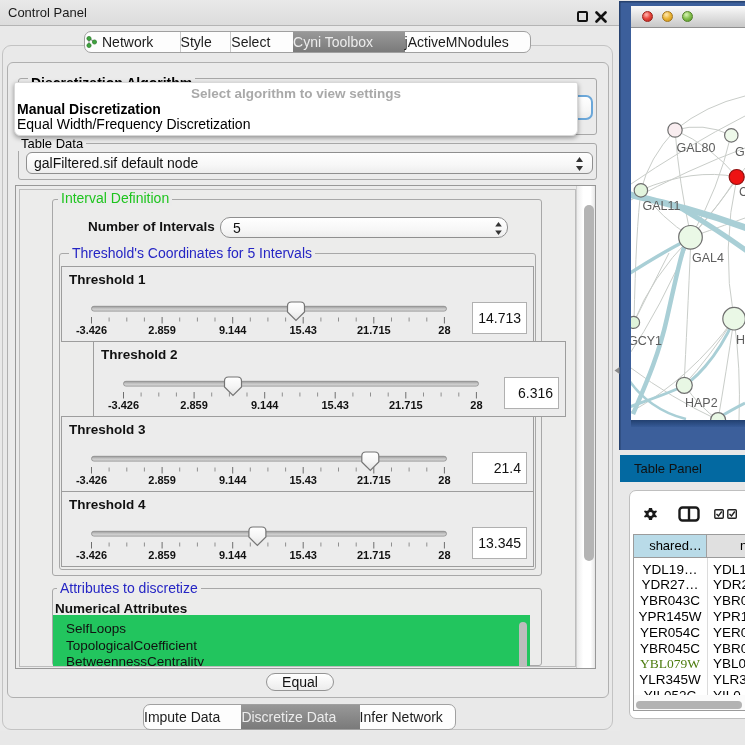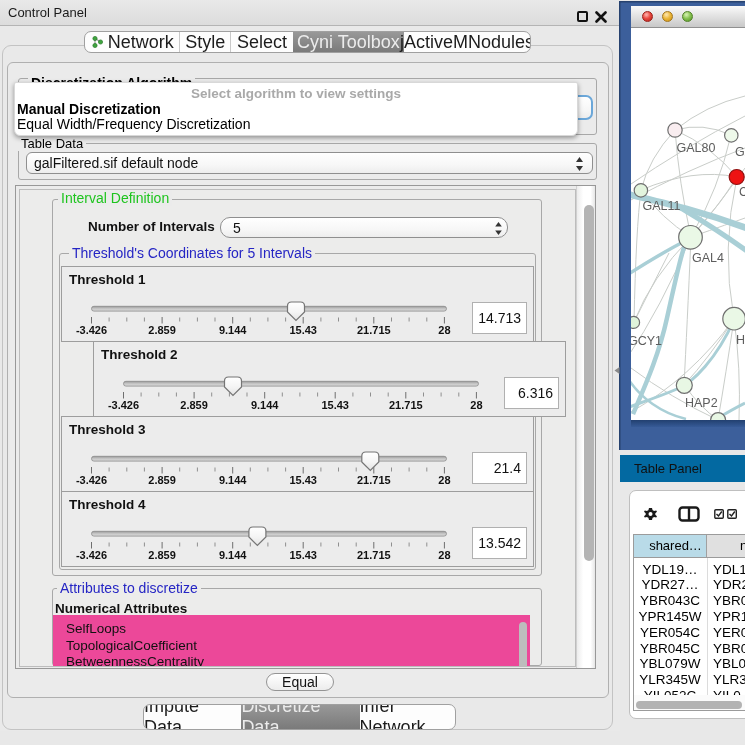--- a/index.html
+++ b/index.html
@@ -5,21 +5,21 @@
 html,body{margin:0;padding:0;width:745px;height:745px;overflow:hidden;
  font-family:"Liberation Sans",sans-serif;background:#e8e8e8;}
 *{box-sizing:border-box;}
 .abs{position:absolute;}
 #cp{position:absolute;left:0;top:0;width:620px;height:731px;background:#e9e9e9;}
 #cptitle{position:absolute;left:0;top:0;width:620px;height:26px;
  background:linear-gradient(#e9e9e9,#dcdcdc);border-bottom:1px solid #b4b4b4;
  font-size:13px;color:#1a1a1a;line-height:25px;padding-left:8px;}
 
 .tabbar{position:absolute;display:flex;background:#fdfdfd;border:1px solid #a0a0a0;border-radius:7px;overflow:hidden;}
-.tab{font-size:18px;color:#1c1c1c;display:flex;align-items:center;justify-content:center;height:100%;}
+.tab{font-size:14px;color:#1c1c1c;display:flex;align-items:center;justify-content:flex-start;height:100%;}
 .tab.sep{border-left:1px solid #c9c9c9;}
 .tab.sel{background:linear-gradient(#989898,#7a7a7a);color:#ececec;border-left:none;}
 
 #panel{position:absolute;left:7px;top:62px;width:602px;height:636px;background:#ebebeb;
  border:1px solid #b0b0b0;border-radius:6px;}
 .gbox{position:absolute;border:1px solid #a8a8a8;border-radius:3px;}
 .gtitle{position:absolute;font-size:14px;background:#ebebeb;padding:0 3px;white-space:nowrap;}
 
 .combo{position:absolute;border:1px solid #8f8f8f;border-radius:6px;
  background:linear-gradient(#ffffff,#f7f7f7 60%,#ededed);font-size:14px;color:#111;}
@@ -32,21 +32,21 @@
 #vsb{position:absolute;right:0;top:0;width:19px;height:482px;background:linear-gradient(to right,#ececec,#ffffff 35%,#ffffff 75%,#e6e6e6);border-left:1px solid #d0d0d0;}
 #vsb .thumb{position:absolute;left:7px;top:19px;width:10px;height:356px;border-radius:5px;
  background:#b4b4b4;}
 
 .tbox{position:absolute;left:46px;width:473px;height:76px;border:1px solid #9d9d9d;background:#ececec;}
 .tbox .tlab{position:absolute;left:7px;top:5px;font-size:13.5px;font-weight:bold;color:#111;}
 .vbox{position:absolute;left:410px;top:35px;width:55px;height:32px;border:1px solid #b0b0b0;background:#fff;
  font-size:14px;color:#111;display:flex;align-items:center;justify-content:flex-end;padding-right:5px;}
 .blab{font-weight:bold;font-size:13.5px;color:#111;position:absolute;}
 
-#alist{position:absolute;left:53px;top:615px;width:477px;height:51px;background:#ec4899;overflow:hidden;padding-top:6px;}
+#alist{position:absolute;left:53px;top:615px;width:477px;height:51px;background:#22c55e;overflow:hidden;padding-top:6px;}
 #alist div{font-size:13.5px;color:#111;padding-left:13px;height:16.6px;line-height:16.6px;}
 
 .btn{position:absolute;border:1px solid #949494;border-radius:9px;background:linear-gradient(#ffffff,#ececec);
  font-size:14px;color:#111;display:flex;align-items:center;justify-content:center;}
 
 #popup{position:absolute;left:14px;top:82px;width:564px;height:54px;background:#ffffff;
  border:1px solid #d8d8d8;border-radius:2px 2px 6px 6px;box-shadow:0 2px 5px rgba(0,0,0,0.38);}
 #popup .p1{position:absolute;left:0;right:0;top:3px;text-align:center;font-size:13.5px;font-weight:bold;color:#a9a9a9;}
 #popup .p2{position:absolute;left:2px;top:18px;font-size:14px;font-weight:bold;color:#000;}
 #popup .p3{position:absolute;left:2px;top:33px;font-size:14px;color:#000;}
@@ -267,21 +267,21 @@
         <line x1="364.8" y1="50.5" x2="364.8" y2="54.5" stroke="#8f8f8f" stroke-width="1"></line>
         <line x1="382.4" y1="50" x2="382.4" y2="56.5" stroke="#6e6e6e" stroke-width="1"></line>
         <text x="29.5" y="67" text-anchor="middle" font-size="11" font-weight="bold" fill="#111" font-family="Liberation Sans, sans-serif">-3.426</text>
         <text x="100.1" y="67" text-anchor="middle" font-size="11" font-weight="bold" fill="#111" font-family="Liberation Sans, sans-serif">2.859</text>
         <text x="170.7" y="67" text-anchor="middle" font-size="11" font-weight="bold" fill="#111" font-family="Liberation Sans, sans-serif">9.144</text>
         <text x="241.2" y="67" text-anchor="middle" font-size="11" font-weight="bold" fill="#111" font-family="Liberation Sans, sans-serif">15.43</text>
         <text x="311.8" y="67" text-anchor="middle" font-size="11" font-weight="bold" fill="#111" font-family="Liberation Sans, sans-serif">21.715</text>
         <text x="382.4" y="67" text-anchor="middle" font-size="11" font-weight="bold" fill="#111" font-family="Liberation Sans, sans-serif">28</text>
         <path d="M186.9 45 L186.9 39 Q186.9 35 190.9 35 L199.9 35 Q203.9 35 203.9 39 L203.9 45 L195.4 53.5 Z" fill="url(#thg)" stroke="#757575" stroke-width="1.2"></path>
       </svg>
-      <div class="vbox">13.542</div>
+      <div class="vbox">13.345</div>
     </div>
  <div class="gbox" style="left:52px;top:588px;width:490px;height:78px;"></div>
  <div class="gtitle" style="left:57px;top:580px;color:#2525c4;background:#ececeb;">Attributes to discretize</div>
  <div class="blab" style="left:55px;top:601px;">Numerical Attributes</div>
  <div id="alist">
    <div>SelfLoops</div>
    <div>TopologicalCoefficient</div>
    <div>BetweennessCentrality</div>
    <div class="abs" style="left:465.8px;top:7px;width:8.7px;height:60px;border-radius:4.4px;background:#bdbdbd;padding:0;"></div>
  </div>
@@ -399,21 +399,21 @@
     <div style="position:absolute;left:0;top:42.3px;width:72px;height:15.8px;line-height:15.8px;text-align:center;font-size:13.5px;color:#000;">YDR27…</div>
     <div style="position:absolute;left:79px;top:42.3px;height:15.8px;line-height:15.8px;font-size:13.5px;color:#000;">YDR2</div>
     <div style="position:absolute;left:0;top:58.1px;width:72px;height:15.8px;line-height:15.8px;text-align:center;font-size:13.5px;color:#000;">YBR043C</div>
     <div style="position:absolute;left:79px;top:58.1px;height:15.8px;line-height:15.8px;font-size:13.5px;color:#000;">YBR0</div>
     <div style="position:absolute;left:0;top:73.9px;width:72px;height:15.8px;line-height:15.8px;text-align:center;font-size:13.5px;color:#000;">YPR145W</div>
     <div style="position:absolute;left:79px;top:73.9px;height:15.8px;line-height:15.8px;font-size:13.5px;color:#000;">YPR1</div>
     <div style="position:absolute;left:0;top:89.7px;width:72px;height:15.8px;line-height:15.8px;text-align:center;font-size:13.5px;color:#000;">YER054C</div>
     <div style="position:absolute;left:79px;top:89.7px;height:15.8px;line-height:15.8px;font-size:13.5px;color:#000;">YER0</div>
     <div style="position:absolute;left:0;top:105.5px;width:72px;height:15.8px;line-height:15.8px;text-align:center;font-size:13.5px;color:#000;">YBR045C</div>
     <div style="position:absolute;left:79px;top:105.5px;height:15.8px;line-height:15.8px;font-size:13.5px;color:#000;">YBR0</div>
-    <div style="position:absolute;left:0;top:121.3px;width:72px;height:15.8px;line-height:15.8px;text-align:center;font-size:13.5px;color:#000000;">YBL079W</div>
+    <div style="position:absolute;left:0;top:121.3px;width:72px;height:15.8px;line-height:15.8px;text-align:center;font-size:13.5px;color:#4d7c0f;font-family:Liberation Serif, serif;">YBL079W</div>
     <div style="position:absolute;left:79px;top:121.3px;height:15.8px;line-height:15.8px;font-size:13.5px;color:#000;">YBL0</div>
     <div style="position:absolute;left:0;top:137.1px;width:72px;height:15.8px;line-height:15.8px;text-align:center;font-size:13.5px;color:#000;">YLR345W</div>
     <div style="position:absolute;left:79px;top:137.1px;height:15.8px;line-height:15.8px;font-size:13.5px;color:#000;">YLR3</div>
     <div style="position:absolute;left:0;top:152.9px;width:72px;height:15.8px;line-height:15.8px;text-align:center;font-size:13.5px;color:#000;">YIL052C</div>
     <div style="position:absolute;left:79px;top:152.9px;height:15.8px;line-height:15.8px;font-size:13.5px;color:#000;">YIL0</div>
     <div style="position:absolute;left:0;top:160px;width:112px;height:17px;background:#fbfbfb;"></div>
  <div style="position:absolute;left:2px;top:165.5px;width:106px;height:8px;border-radius:4px;background:#b3b3b3;"></div>
 </div>
 
 </body></html>

